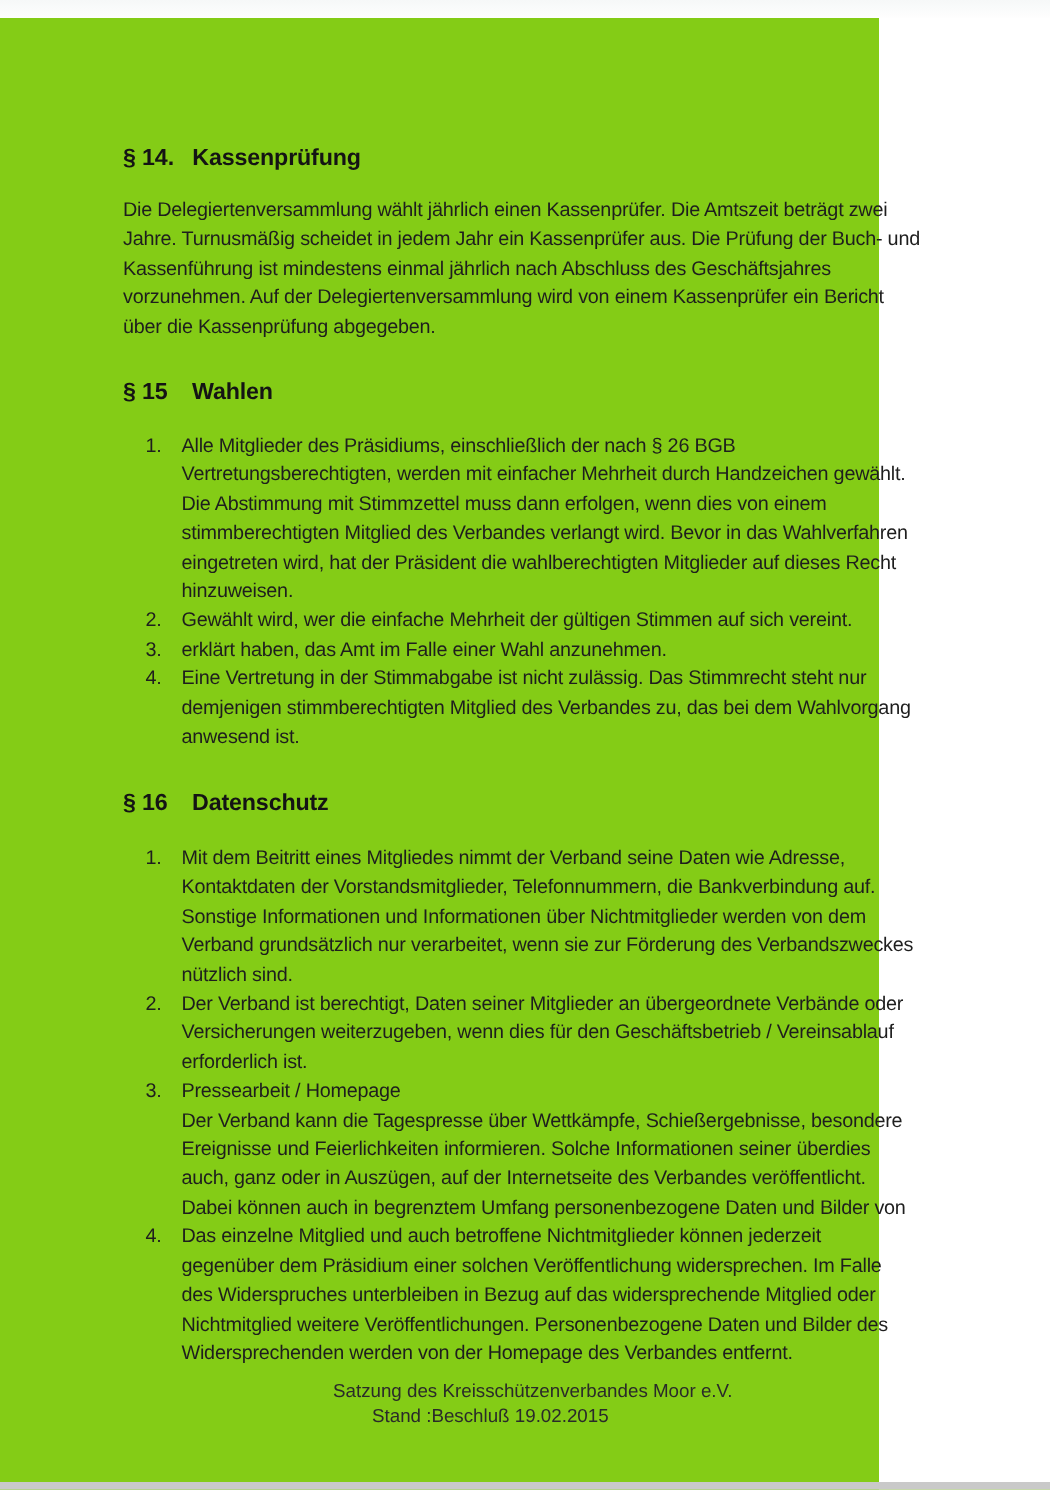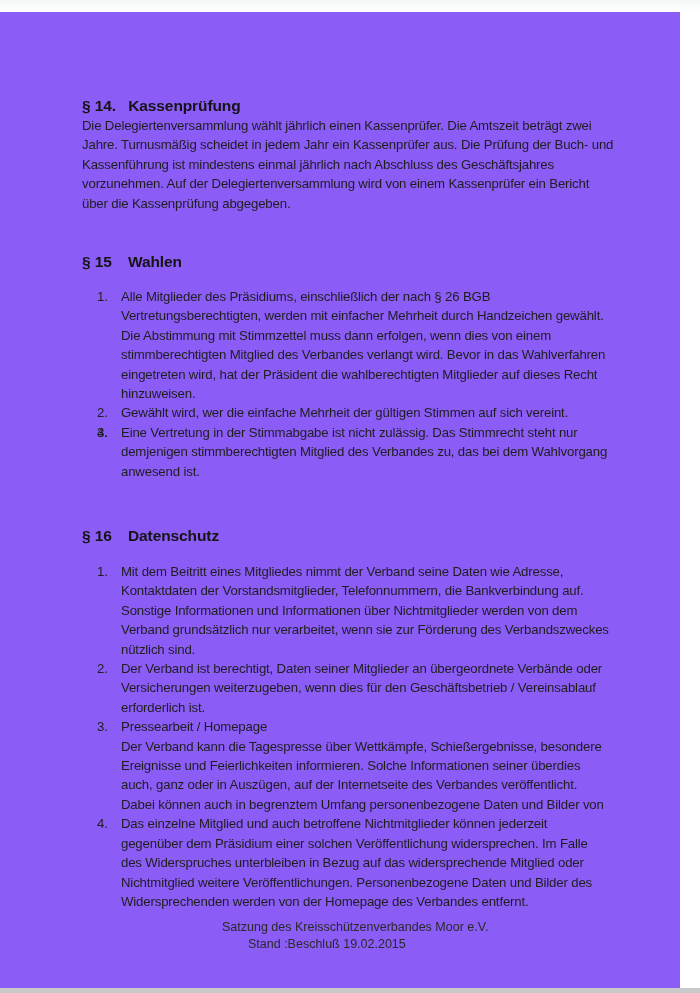--- a/index.html
+++ b/index.html
@@ -1,20 +1,20 @@
 <!DOCTYPE html>
 <html><head>
 <meta charset="utf-8">
 <style>
   html, body { margin: 0; padding: 0; }
   body {
     width: 700px; height: 993px; background: #ffffff; position: relative; overflow: hidden;
     font-family: "Liberation Sans", "DejaVu Sans", sans-serif; color: #1b1b1b;
   }
-  .page { position: absolute; left: 0; top: 0; width: 680px; height: 993px; background: #8b5cf6; }
+  .page { position: absolute; left: 0; top: 0; width: 586px; height: 993px; background: #84cc16; }
   .scan-top { position: absolute; left: 0; top: 0; width: 700px; height: 12px;
     background: linear-gradient(#f6f8f8, #fefefe); }
   .scan-bottom { position: absolute; left: 0; top: 988px; width: 700px; height: 5px; background: #c9c9c9; }
   .heading {
     position: absolute; left: 82px; font-weight: bold; font-size: 15.5px;
     letter-spacing: -0.1px; color: #141414; white-space: nowrap;
   }
   .heading .num { display: inline-block; }
   .heading .title { display: inline-block; }
   .para {
@@ -35,21 +35,21 @@
 </head>
 <body>
 
 <div class="page">
   <div class="scan-top"></div>
 
   <div class="heading" style="top:97px;">
     <span class="num">§ 14.</span>
     <span class="title" style="margin-left:8px;">Kassenprüfung</span>
   </div>
-  <div class="para" style="top:116px;">
+  <div class="para" style="top:130px;">
     <span class="line">Die Delegiertenversammlung wählt jährlich einen Kassenprüfer. Die Amtszeit beträgt zwei</span>
     <span class="line">Jahre. Turnusmäßig scheidet in jedem Jahr ein Kassenprüfer aus. Die Prüfung der Buch- und</span>
     <span class="line">Kassenführung ist mindestens einmal jährlich nach Abschluss des Geschäftsjahres</span>
     <span class="line">vorzunehmen. Auf der Delegiertenversammlung wird von einem Kassenprüfer ein Bericht</span>
     <span class="line">über die Kassenprüfung abgegeben.</span>
   </div>
 
   <div class="heading" style="top:253px;">
     <span class="num">§ 15</span>
     <span class="title" style="margin-left:12px;">Wahlen</span>
@@ -63,20 +63,21 @@
       <span class="line">stimmberechtigten Mitglied des Verbandes verlangt wird. Bevor in das Wahlverfahren</span>
       <span class="line">eingetreten wird, hat der Präsident die wahlberechtigten Mitglieder auf dieses Recht</span>
       <span class="line">hinzuweisen.</span>
     </li>
     <li>
       <span class="marker">2.</span>
       <span class="line">Gewählt wird, wer die einfache Mehrheit der gültigen Stimmen auf sich vereint.</span>
     </li>
     <li>
       <span class="marker">3.</span>
+      <span class="line">erklärt haben, das Amt im Falle einer Wahl anzunehmen.</span>
     </li>
     <li>
       <span class="marker">4.</span>
       <span class="line">Eine Vertretung in der Stimmabgabe ist nicht zulässig. Das Stimmrecht steht nur</span>
       <span class="line">demjenigen stimmberechtigten Mitglied des Verbandes zu, das bei dem Wahlvorgang</span>
       <span class="line">anwesend ist.</span>
     </li>
   </ol>
 
   <div class="heading" style="top:527px;">

